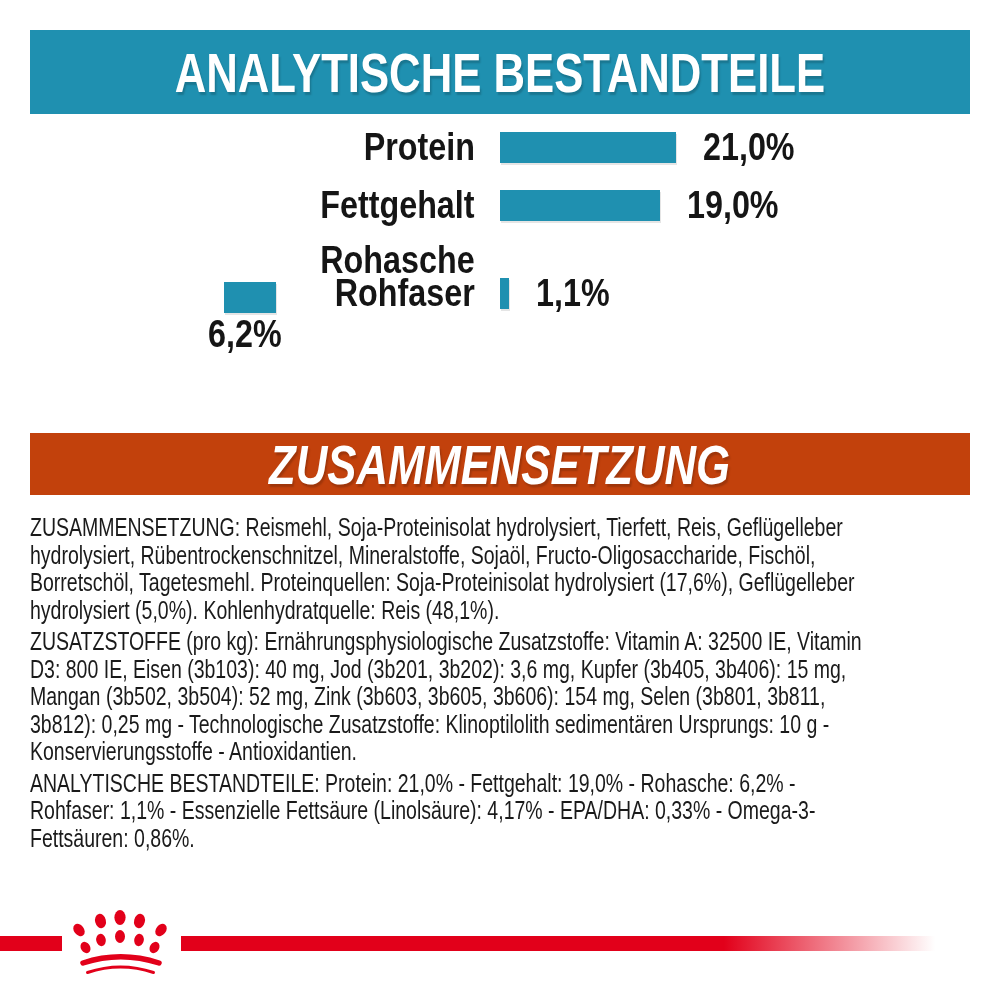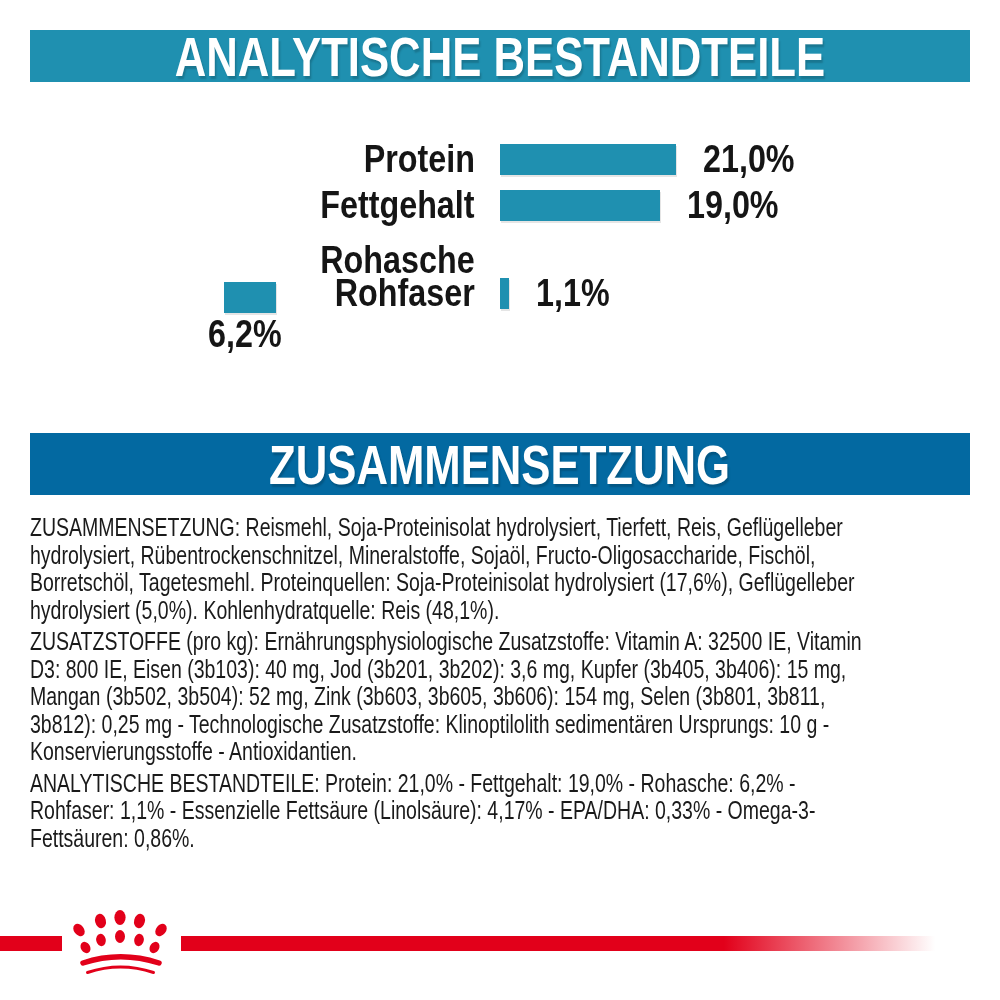--- a/index.html
+++ b/index.html
@@ -6,21 +6,21 @@
   .stage {
     position:relative; width:1000px; height:1000px; overflow:hidden;
     background:#ffffff; font-family:"Liberation Sans","DejaVu Sans",sans-serif;
     color:#1a1a1a;
   }
   
   .banner {
     position:absolute; left:30px; width:940px;
     display:flex; align-items:center; justify-content:center;
   }
-  .banner1 { top:30px;  height:52px;justify-content:center; }
+  .banner1 { top:30px;  height:84px;justify-content:center; }
   .banner2 { top:433px; height:62px; }
   .banner-text {
     display:inline-block; white-space:nowrap;
     color:#ffffff; font-weight:bold; font-size:56px; letter-spacing:0;
     transform:scaleX(0.78); transform-origin:50% 50%;
     text-shadow:2px 3px 2px rgba(0,0,0,0.18);
   }
   
   .chart { position:absolute; left:0; top:128px; width:1000px; height:260px; }
   .crow { position:absolute; left:0; height:31px; display:flex; align-items:center; }
@@ -55,21 +55,21 @@
 </head>
 <body>
 
 <div class="stage">
 
   <div class="banner banner1" style="background: rgb(31, 144, 176);">
     <span class="banner-text">ANALYTISCHE BESTANDTEILE</span>
   </div>
 
   <div class="chart" id="chart">
-      <div class="crow" style="top: 16px;">
+      <div class="crow" style="top: 4px;">
         <div class="ccell"><span class="clabel">Protein</span></div>
         <div class="cbar" style="width: 176.4px; background: rgb(31, 144, 176);"></div>
         <span class="cval">21,0%</span>
       </div>
       <div class="crow" style="top: 62px;">
         <div class="ccell"><span class="clabel">Fettgehalt</span></div>
         <div class="cbar" style="width: 159.6px; background: rgb(31, 144, 176);"></div>
         <span class="cval">19,0%</span>
       </div>
       <div class="crow" style="top: 111.2px; flex-direction: column;">
@@ -77,21 +77,21 @@
         <div class="cbar" style="width: 52.08px; background: rgb(31, 144, 176);"></div>
         <span class="cval">6,2%</span>
       </div>
       <div class="crow" style="top: 150px;">
         <div class="ccell"><span class="clabel">Rohfaser</span></div>
         <div class="cbar" style="width: 9.24px; background: rgb(31, 144, 176);"></div>
         <span class="cval">1,1%</span>
       </div>
     </div>
 
-  <div class="banner banner2" style="background: #0369a1;">
+  <div class="banner banner2" style="background: #c2410c; font-style: italic;">
     <span class="banner-text">ZUSAMMENSETZUNG</span>
   </div>
 
   <div class="bodytext">
     <p>ZUSAMMENSETZUNG: Reismehl, Soja-Proteinisolat hydrolysiert, Tierfett, Reis, Geflügelleber
 hydrolysiert, Rübentrockenschnitzel, Mineralstoffe, Sojaöl, Fructo-Oligosaccharide, Fischöl,
 Borretschöl, Tagetesmehl. Proteinquellen: Soja-Proteinisolat hydrolysiert (17,6%), Geflügelleber
 hydrolysiert (5,0%). Kohlenhydratquelle: Reis (48,1%).</p>
     <p>ZUSATZSTOFFE (pro kg): Ernährungsphysiologische Zusatzstoffe: Vitamin A: 32500 IE, Vitamin
 D3: 800 IE, Eisen (3b103): 40 mg, Jod (3b201, 3b202): 3,6 mg, Kupfer (3b405, 3b406): 15 mg,

